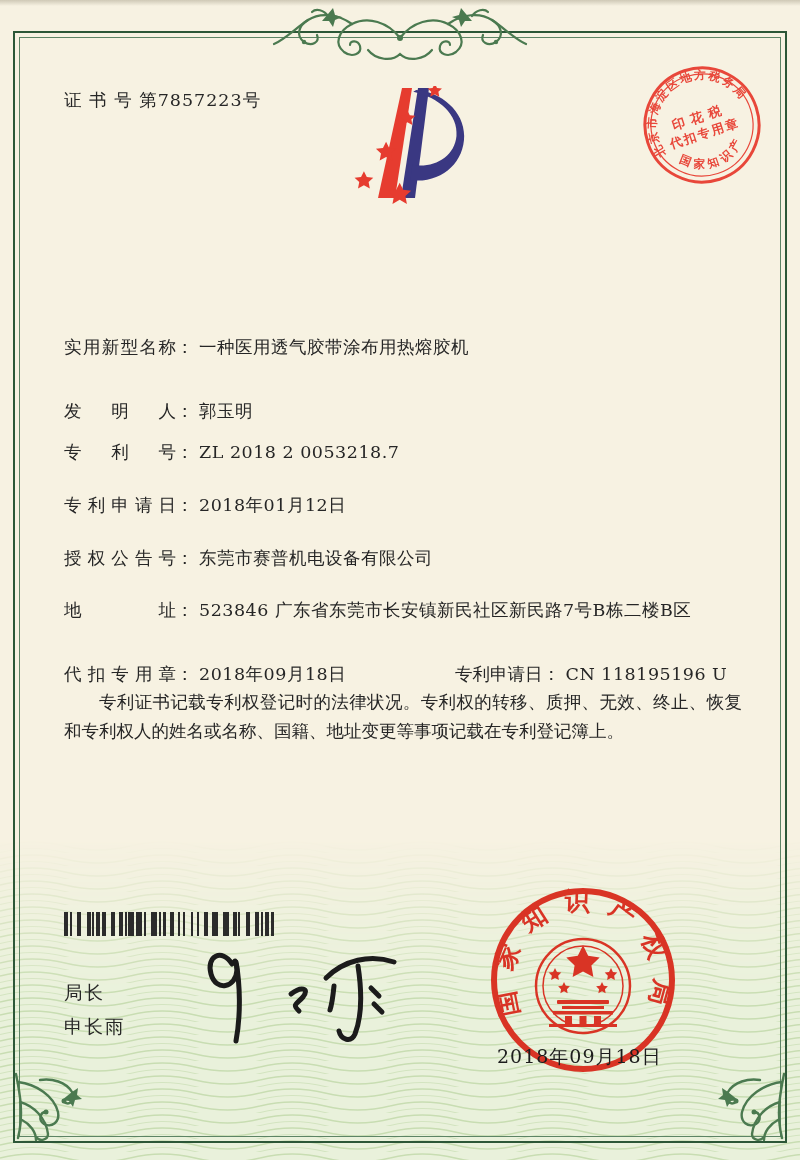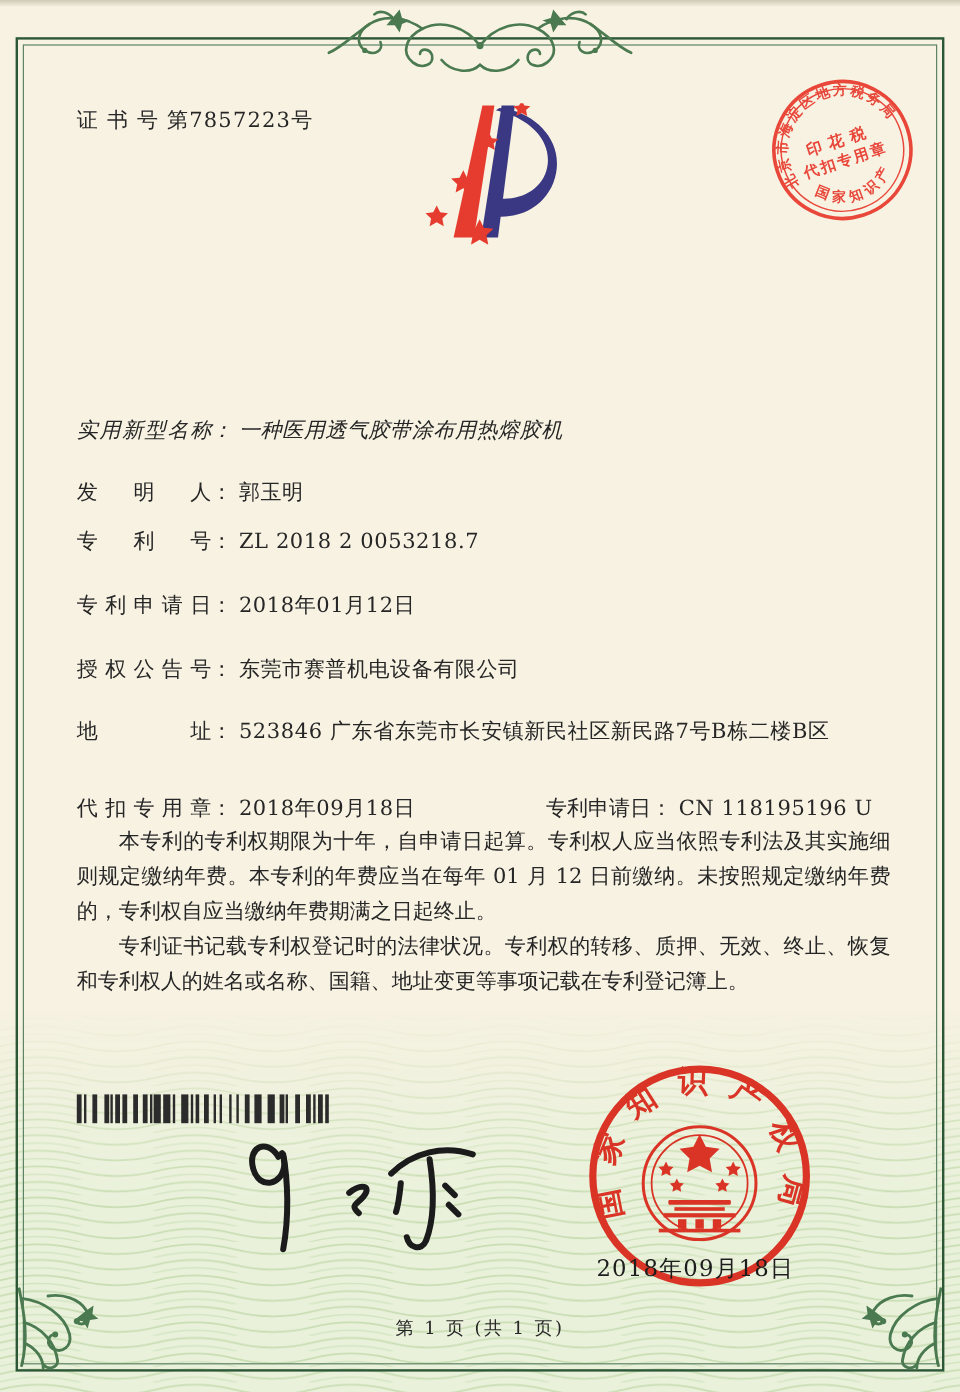--- a/index.html
+++ b/index.html
@@ -37,21 +37,21 @@
   }
   .logo{position:absolute;left:330px;top:86px;}
   .doc-title{
     position:absolute;left:0;top:211px;width:100%;
     text-align:center;font-size:46px;font-weight:bold;
     letter-spacing:9px;color:#111;
   }
 
   .fields{position:absolute;left:64px;top:334px;width:678px;font-size:17.5px;}
   .frow{position:absolute;left:0;width:678px;line-height:27px;}
-  .frow.r0{top:12px;font-style:italic;}
+  .frow.r0{top:0px;}
   .frow.r1{top:64px;}
   .frow.r2{top:105px;}
   .frow.r3{top:158px;}
   .frow.r4{top:211px;}
   .frow.r5{top:263px;}
   .frow.r6{top:327px;}
   .flabel{
     display:inline-block;width:112px;
     text-align:justify;text-align-last:justify;
     vertical-align:top;white-space:normal;
@@ -218,26 +218,29 @@
         <span class="flabel">代扣专用章</span><span class="fcolon">：</span>
         <span class="fvalue">2018年09月18日</span>
         <span class="gongao2">
           <span>专利申请日</span><span>：</span>
           <span class="fvalue">CN 118195196 U</span>
         </span>
       </div>
     </div>
 
     <div class="paras">
-      <p>本专利的专利权期限为十年，自申请日起算。专利权人应当依照专利法及其实施细则规定缴纳年费。本专利的年费应当在每年 01 月 12 日前缴纳。未按照规定缴纳年费的，专利权自应当缴纳年费期满之日起终止。</p>
       <p>专利证书记载专利权登记时的法律状况。专利权的转移、质押、无效、终止、恢复和专利权人的姓名或名称、国籍、地址变更等事项记载在专利登记簿上。</p>
     </div>
 
     <div class="barcode"><i class="" style="width:3.8px"></i><i class="sp" style="width:1.9px"></i><i class="" style="width:1.9px"></i><i class="sp" style="width:5.699999999999999px"></i><i class="" style="width:3.8px"></i><i class="sp" style="width:5.699999999999999px"></i><i class="" style="width:3.8px"></i><i class="sp" style="width:1.9px"></i><i class="" style="width:1.9px"></i><i class="sp" style="width:1.9px"></i><i class="" style="width:3.8px"></i><i class="sp" style="width:1.9px"></i><i class="" style="width:3.8px"></i><i class="sp" style="width:5.699999999999999px"></i><i class="" style="width:3.8px"></i><i class="sp" style="width:3.8px"></i><i class="" style="width:3.8px"></i><i class="sp" style="width:1.9px"></i><i class="" style="width:1.9px"></i><i class="sp" style="width:1.9px"></i><i class="" style="width:5.699999999999999px"></i><i class="sp" style="width:1.9px"></i><i class="" style="width:5.699999999999999px"></i><i class="sp" style="width:1.9px"></i><i class="" style="width:1.9px"></i><i class="sp" style="width:5.699999999999999px"></i><i class="" style="width:5.699999999999999px"></i><i class="sp" style="width:1.9px"></i><i class="" style="width:1.9px"></i><i class="sp" style="width:1.9px"></i><i class="" style="width:3.8px"></i><i class="sp" style="width:3.8px"></i><i class="" style="width:3.8px"></i><i class="sp" style="width:3.8px"></i><i class="" style="width:1.9px"></i><i class="sp" style="width:3.8px"></i><i class="" style="width:1.9px"></i><i class="sp" style="width:5.699999999999999px"></i><i class="" style="width:1.9px"></i><i class="sp" style="width:3.8px"></i><i class="" style="width:1.9px"></i><i class="sp" style="width:5.699999999999999px"></i><i class="" style="width:3.8px"></i><i class="sp" style="width:3.8px"></i><i class="" style="width:5.699999999999999px"></i><i class="sp" style="width:5.699999999999999px"></i><i class="" style="width:5.699999999999999px"></i><i class="sp" style="width:3.8px"></i><i class="" style="width:3.8px"></i><i class="sp" style="width:1.9px"></i><i class="" style="width:1.9px"></i><i class="sp" style="width:5.699999999999999px"></i><i class="" style="width:3.8px"></i><i class="sp" style="width:5.699999999999999px"></i><i class="" style="width:3.8px"></i><i class="sp" style="width:1.9px"></i><i class="" style="width:1.9px"></i><i class="sp" style="width:1.9px"></i><i class="" style="width:3.8px"></i><i class="sp" style="width:1.9px"></i><i class="" style="width:3.8px"></i><i class="sp" style="width:5.699999999999999px"></i></div>
 
+    <div class="officer">
+      <div>局长</div>
+      <div>申长雨</div>
+    </div>
 
     <svg class="signature" width="215" height="105" viewBox="0 0 215 105">
       <g fill="none" stroke="#1b1b1b" stroke-width="5" stroke-linecap="round" stroke-linejoin="round">
         <path d="M34,20 C24,4 8,12 13,30 C18,48 38,44 39,26 C39,22 38,19 37,17"></path>
         <path d="M38,18 C42,40 43,70 38,97"></path>
         <path d="M93,50 C103,42 112,44 105,53 C98,61 94,60 101,67"></path>
         <path d="M128,34 C146,16 172,10 196,18"></path>
         <path d="M160,22 C164,48 164,72 157,90 C153,99 143,96 141,87"></path>
         <path d="M136,42 C135,52 134,60 132,66"></path>
         <path d="M173,44 l8,8 M176,60 l8,8"></path>
@@ -267,21 +270,20 @@
         <rect x="-21" y="26" width="42" height="3"></rect>
         <rect x="-30" y="31" width="60" height="3.5"></rect>
         <rect x="-18" y="36" width="7" height="8"></rect>
           <rect x="-3.5" y="36" width="7" height="8"></rect>
           <rect x="11" y="36" width="7" height="8"></rect>
         <rect x="-34" y="44" width="68" height="3"></rect>
       </g>
     </svg>
     <div class="seal-date">2018年09月18日</div>
 
-    <div class="page-footer">第 1 页 (共 1 页)</div>
 
     <svg class="tax-stamp" width="128" height="128" viewBox="-64 -64 128 128">
       <defs>
         <path id="stampTop" d="M -42.8,17.5 A 46.2 46.2 0 1 1 42.8,17.5" fill="none"></path>
         <path id="stampBottom" d="M -33,27.5 A 43 43 0 0 0 33,27.5" fill="none"></path>
       </defs>
       <g transform="rotate(-18)">
         <circle cx="0" cy="0" r="57" fill="none" stroke="#e8473a" stroke-width="3"></circle>
         <circle cx="0" cy="0" r="51" fill="none" stroke="#e8473a" stroke-width="1.2"></circle>
         <text font-size="11.5" font-weight="bold" fill="#e8473a" letter-spacing="2.2" font-family="'DejaVu Serif','Liberation Serif',serif">

